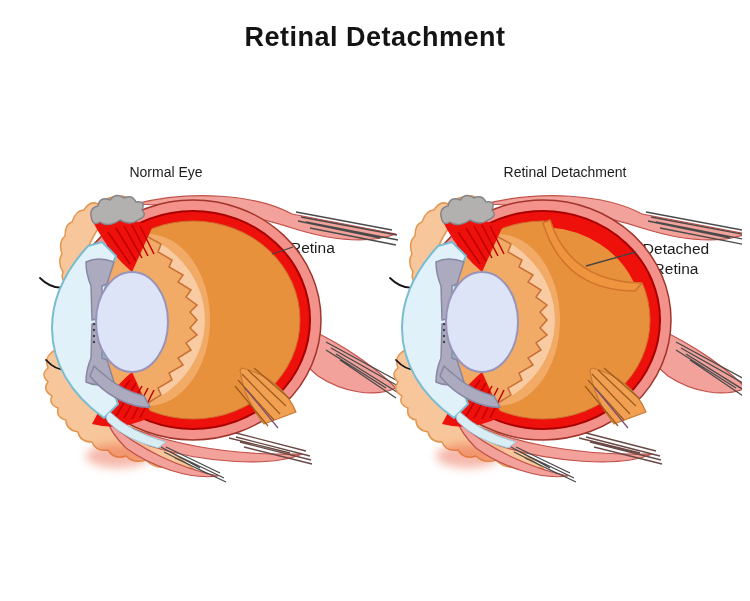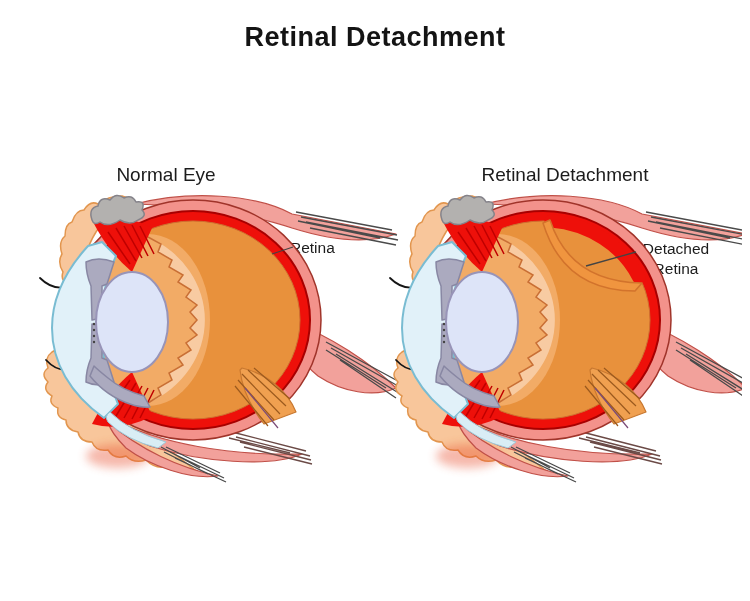--- a/index.html
+++ b/index.html
@@ -1,21 +1,21 @@
 <!DOCTYPE html>
 <html><head>
 <meta charset="utf-8">
 <style>
   html,body{margin:0;padding:0;background:#ffffff;}
   #stage{position:relative;width:742px;height:601px;background:#ffffff;overflow:hidden;
          font-family:"Liberation Sans",sans-serif;}
   .title{position:absolute;left:0;top:22px;width:750px;text-align:center;
          font-size:27px;font-weight:bold;color:#141414;letter-spacing:.5px;}
   .subtitle{position:absolute;top:164px;width:200px;text-align:center;
-            font-size:19px;color:#1c1c1c;}
+            font-size:14px;color:#1c1c1c;}
   .sub-left{left:66px;}
   .sub-right{left:465px;}
   .callout{position:absolute;font-size:15.5px;color:#1c1c1c;}
   .co-retina{left:290px;top:239px;}
   .co-detached{left:626px;top:239px;width:100px;text-align:center;line-height:20px;}
   svg{position:absolute;overflow:visible;}
   #eye-left{left:30px;top:190px;}
   #eye-right{left:380px;top:190px;}
 </style>
 </head>

